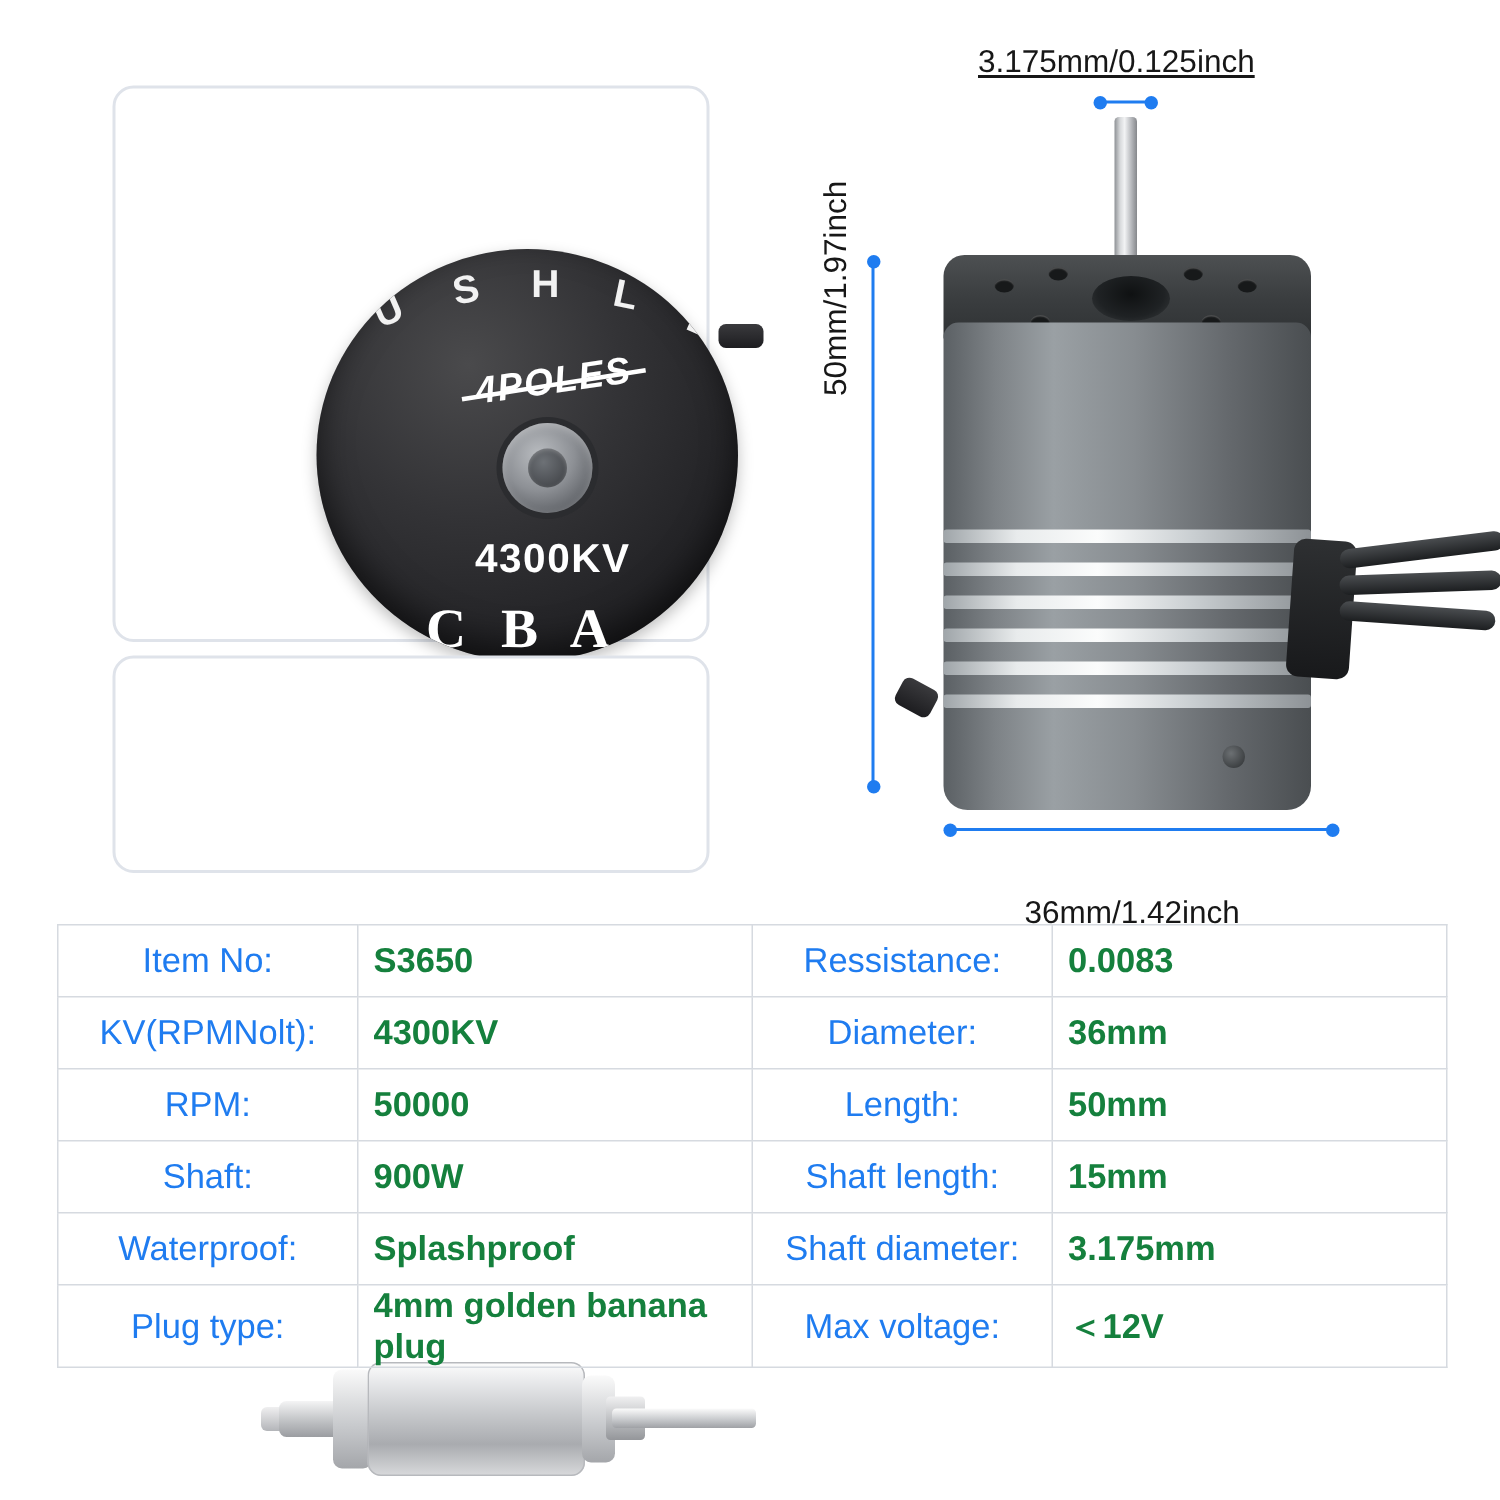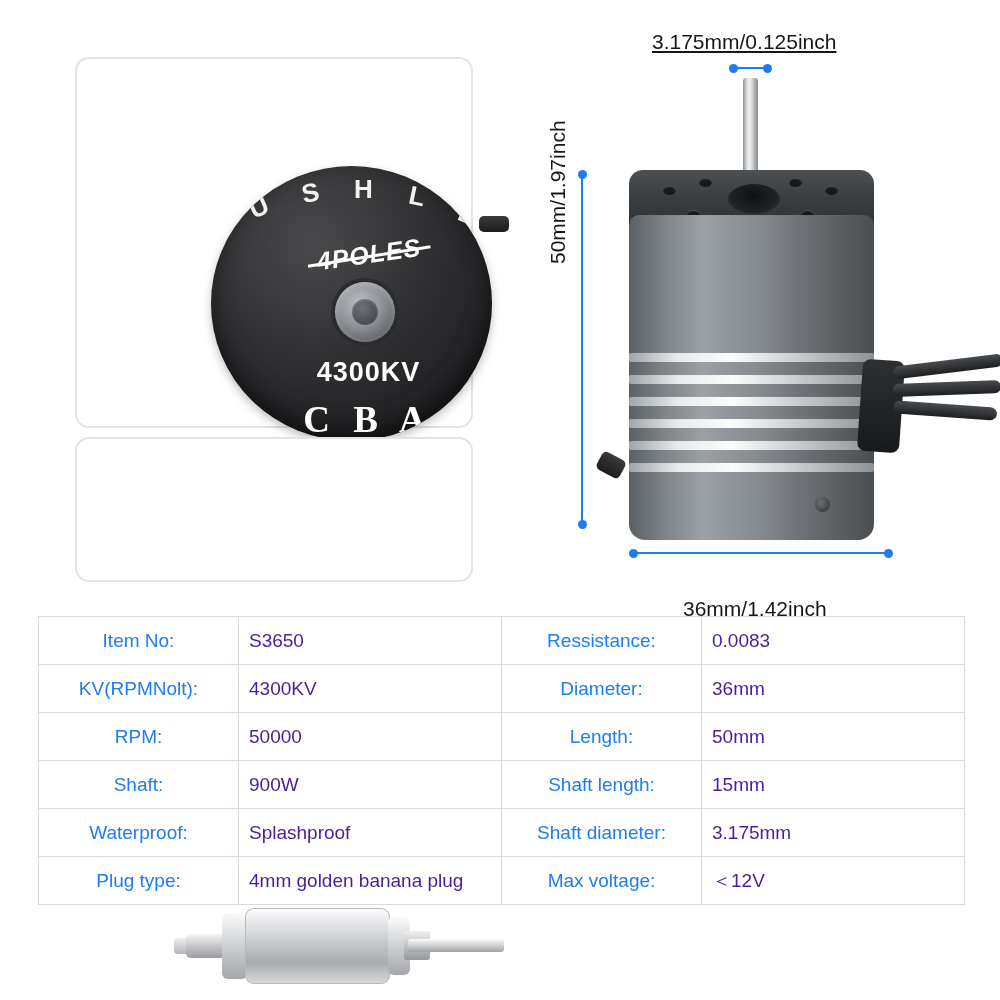--- a/index.html
+++ b/index.html
@@ -103,21 +103,21 @@
     text-align: center;
     color: #ffffff;
     font-weight: bold;
     font-size: 27px;
     letter-spacing: 1px;
   }
   .cba-text {
     position: absolute;
     left: 73px; top: 232px;
     width: 168px;
-    text-align: center;
+    text-align: left;
     color: #ffffff;
     font-family: "Liberation Serif", serif;
     font-weight: bold;
     font-size: 37px;
     letter-spacing: 7px;
   }
   
   .boss {
     position: absolute;
     left: 124px; top: 116px;
@@ -289,35 +289,36 @@
   .spec-table {
     position: absolute;
     left: 38px; top: 616px;
     width: 926px;
     border-collapse: collapse;
     table-layout: fixed;
   }
   .spec-table td {
     height: 48px;
     border: 1px solid #d6dae0;
-    font-size: 19px;
+    font-size: 23px;
     font-family: "Liberation Sans", sans-serif;
     padding: 0 10px;
     box-sizing: border-box;
   }
   .k {
     color: #1f7cf0;
     text-align: center;
     width: 200px;
     white-space: nowrap;
   }
   .v {
-    color: #4c1d95;
+    color: #15803d;
     text-align: left;
     padding-left: 20px;
+    font-weight: bold;
   }
   .col-k1 { width: 200px; }
   .col-v1 { width: 263px; }
   .col-k2 { width: 200px; }
   .col-v2 { width: 263px; }
 </style>
 </head>
 <body>
 
 <div class="top-area">

